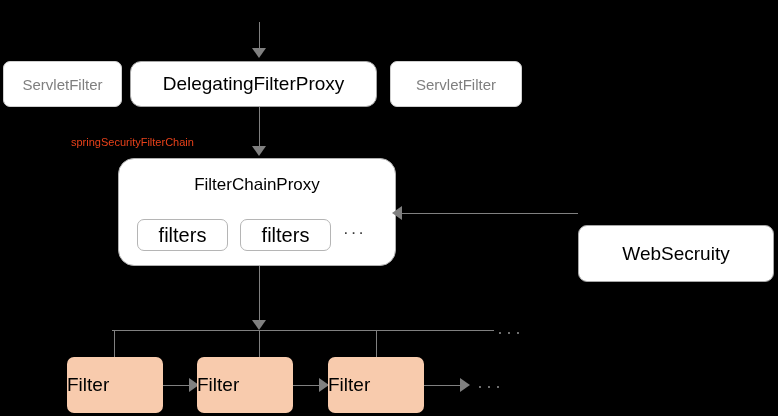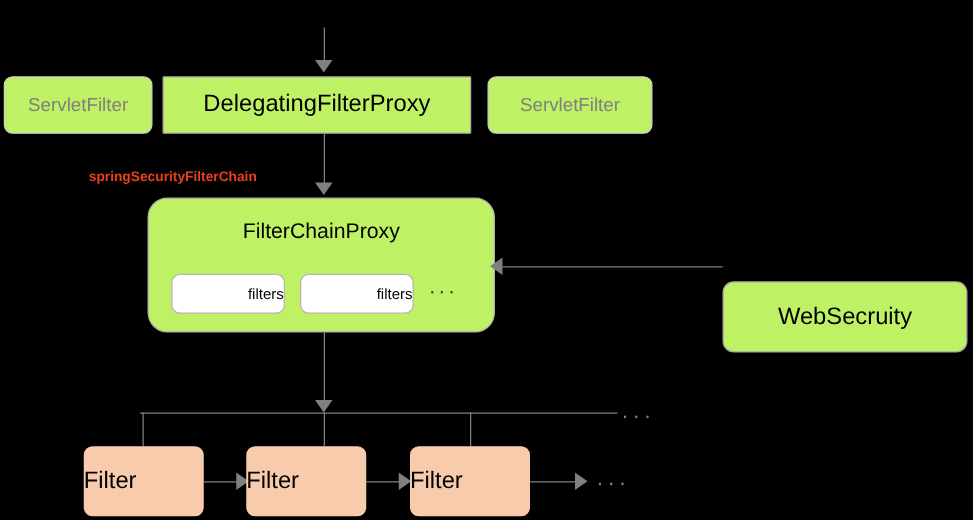--- a/index.html
+++ b/index.html
@@ -16,42 +16,42 @@
     font-family: "Liberation Sans", sans-serif;
   }
 
   
   .node {
     position: absolute;
     box-sizing: border-box;
     display: flex;
     align-items: center;
     justify-content: center;
-    background: #bef264;
+    background: #ffffff;
     color: #000000;
     border: 1px solid #a6a6a6;
     border-radius: 8px;
     box-shadow: 1px 1px 2px rgba(0,0,0,0.45);
     white-space: nowrap;
   }
   .node.muted {
     color: #7f7f7f;
     border-color: #cfcfcf;
   }
 
   
   #servlet-filter-left {
     left: 3px;  top: 61px;  width: 119px; height: 46px;
     font-size: 15px;
     border-radius: 7px;
   }
   #delegating-filter-proxy {
     left: 130px; top: 61px; width: 247px; height: 46px;
     font-size: 19px;
-    border-radius: 1px;
+    border-radius: 11px;
   }
   #servlet-filter-right {
     left: 390px; top: 61px; width: 132px; height: 46px;
     font-size: 15px;
     border-radius: 7px;
   }
 
   
   #filter-chain-proxy {
     left: 118px; top: 158px; width: 278px; height: 108px;
@@ -75,25 +75,25 @@
     justify-content: flex-start;
     padding-left: 18px;
     gap: 12px;
   }
   .chip {
     box-sizing: border-box;
     width: 91px;
     height: 32px;
     display: flex;
     align-items: center;
-    justify-content: flex-end;
+    justify-content: center;
     background: #ffffff;
     border: 1px solid #b5b5b5;
     border-radius: 7px;
-    font-size: 12px;
+    font-size: 20px;
     color: #000000;
   }
   .ellipsis-inline {
     font-size: 17px;
     color: #3a3a3a;
     letter-spacing: 2px;
     line-height: 1;
     padding-bottom: 6px;
   }
 
@@ -191,21 +191,21 @@
     white-space: nowrap;
   }
   #dots-bar-end   { left: 497px; top: 323px; }
   #dots-chain-end { left: 477px; top: 377px; }
 
   #spring-label {
     position: absolute;
     left: 71px; top: 136px;
     color: #e8411a;
     font-size: 11px;
-    font-weight: bold;
+    font-weight: normal;
     white-space: nowrap;
     letter-spacing: 0px;
   }
 </style>
 </head>
 <body>
 
 <div id="canvas">
 
   <div class="vline" id="conn-top-line"></div>

